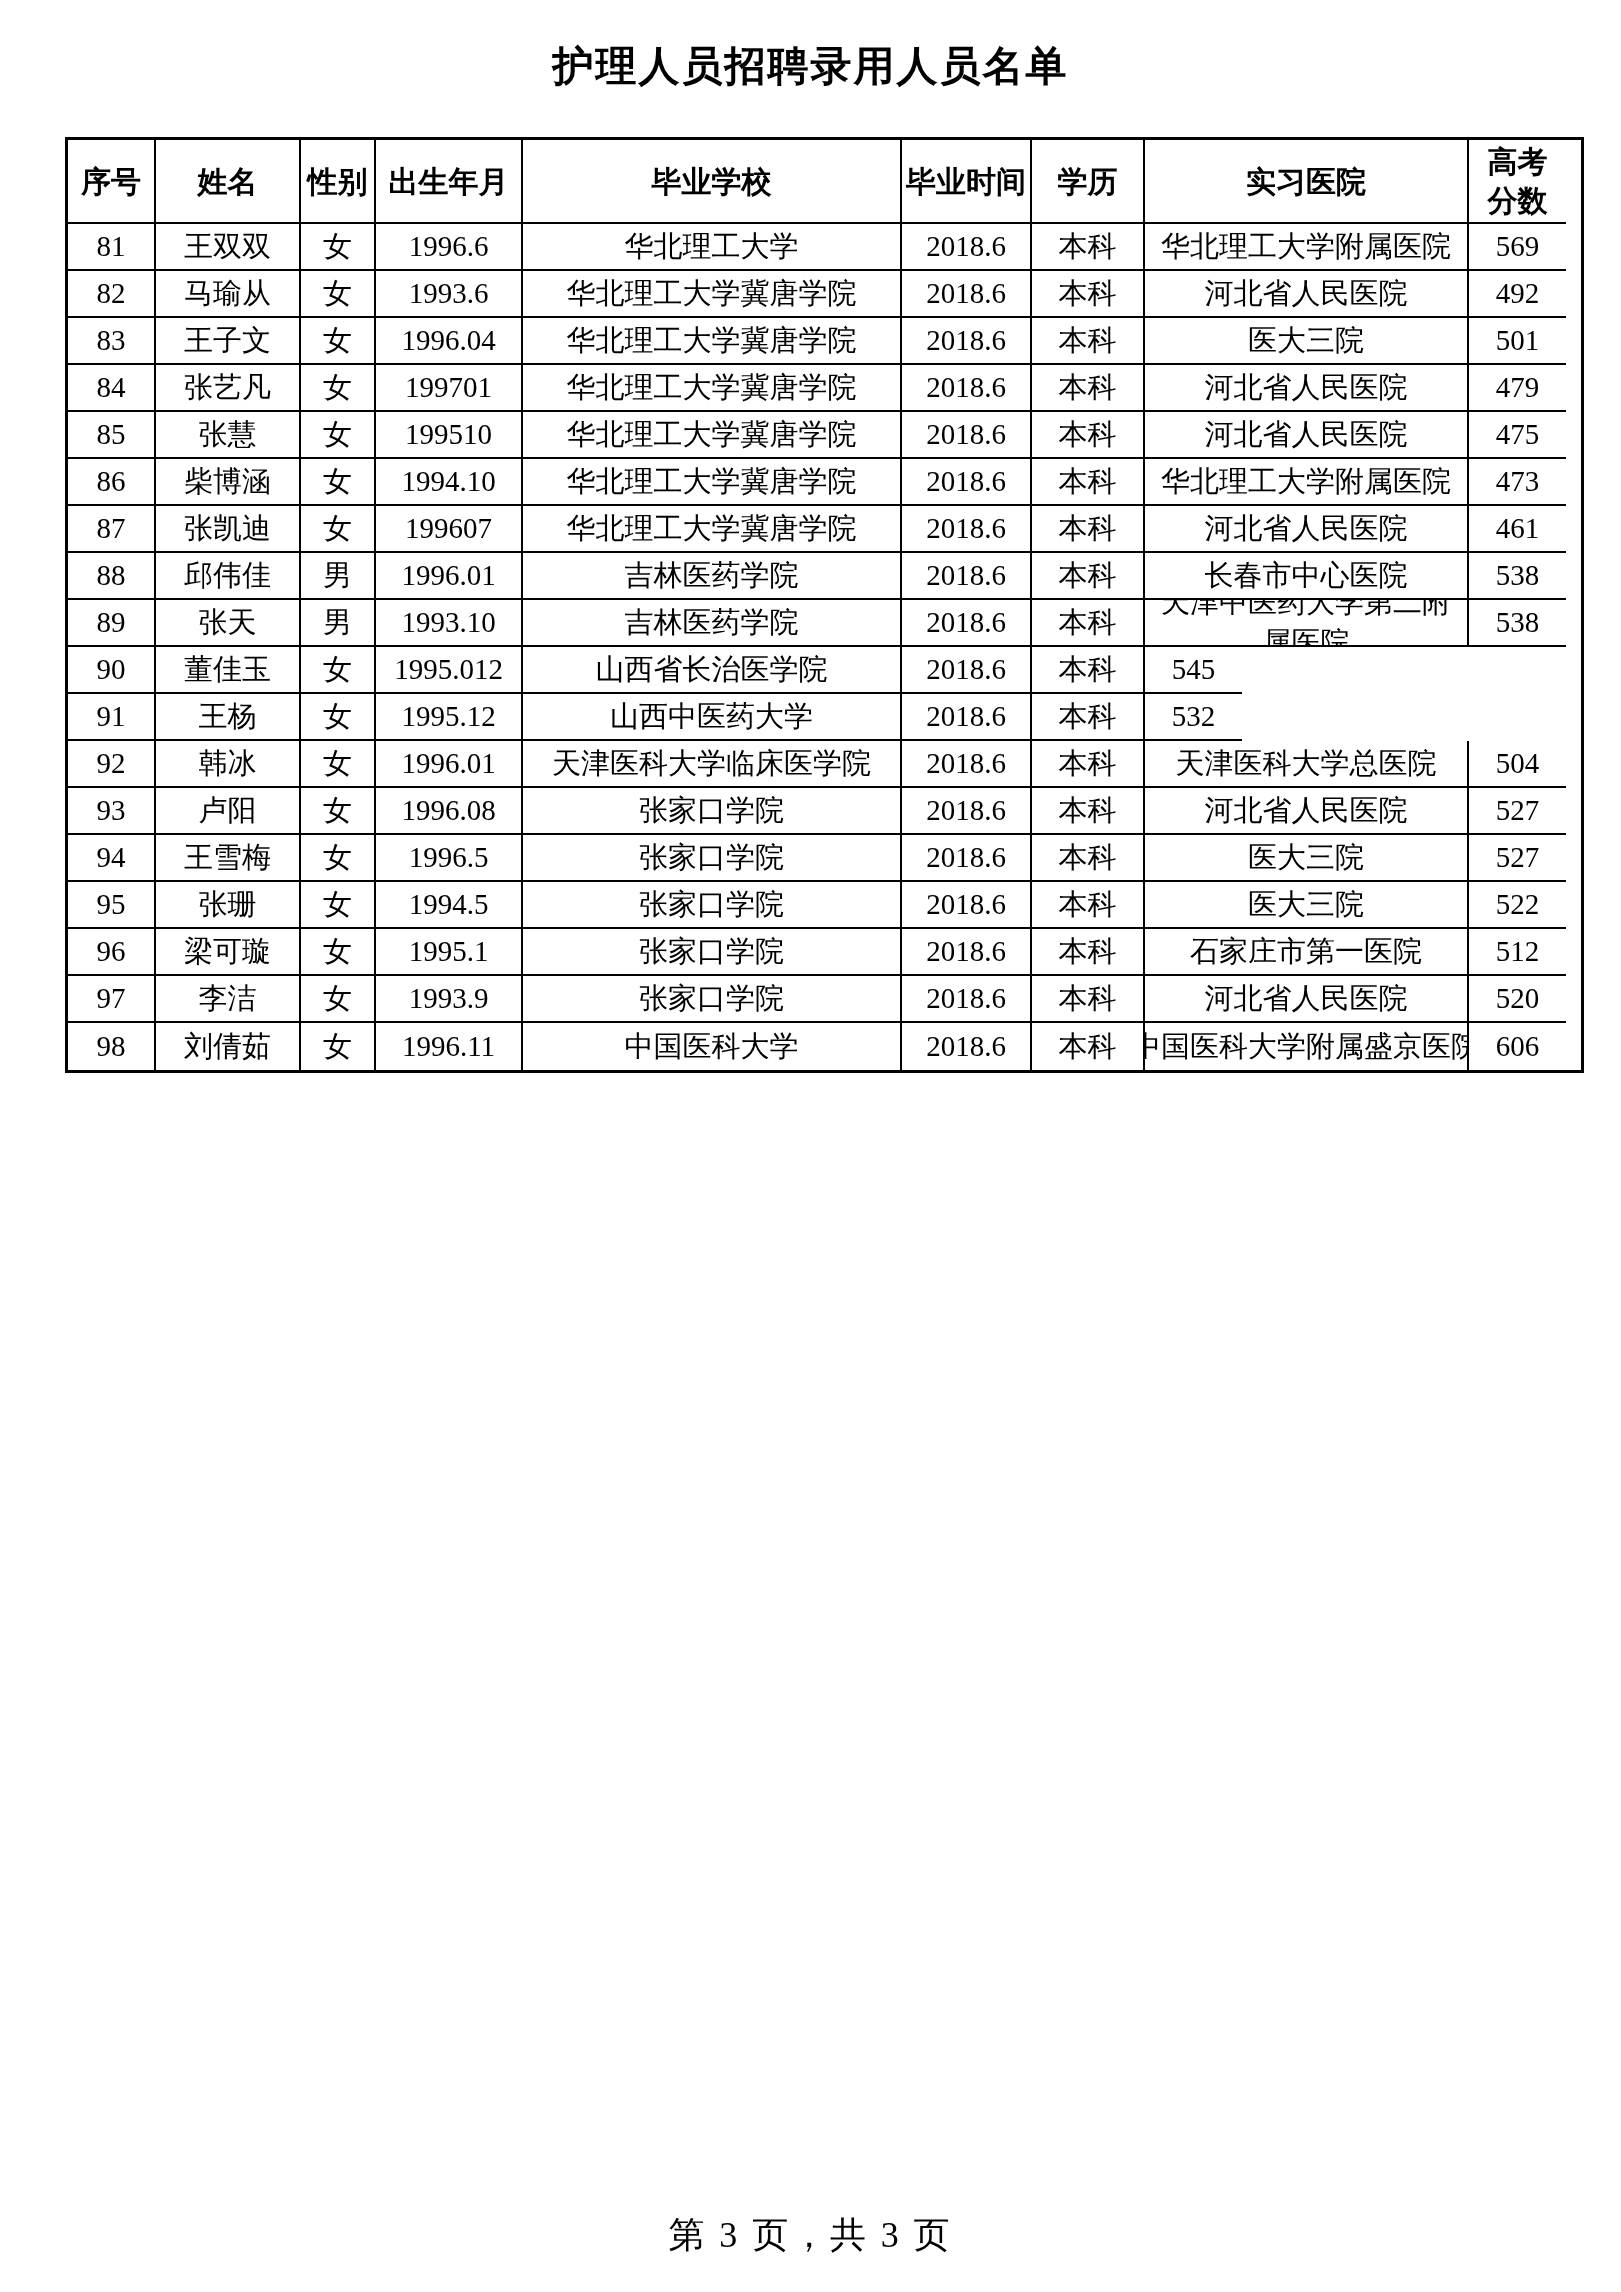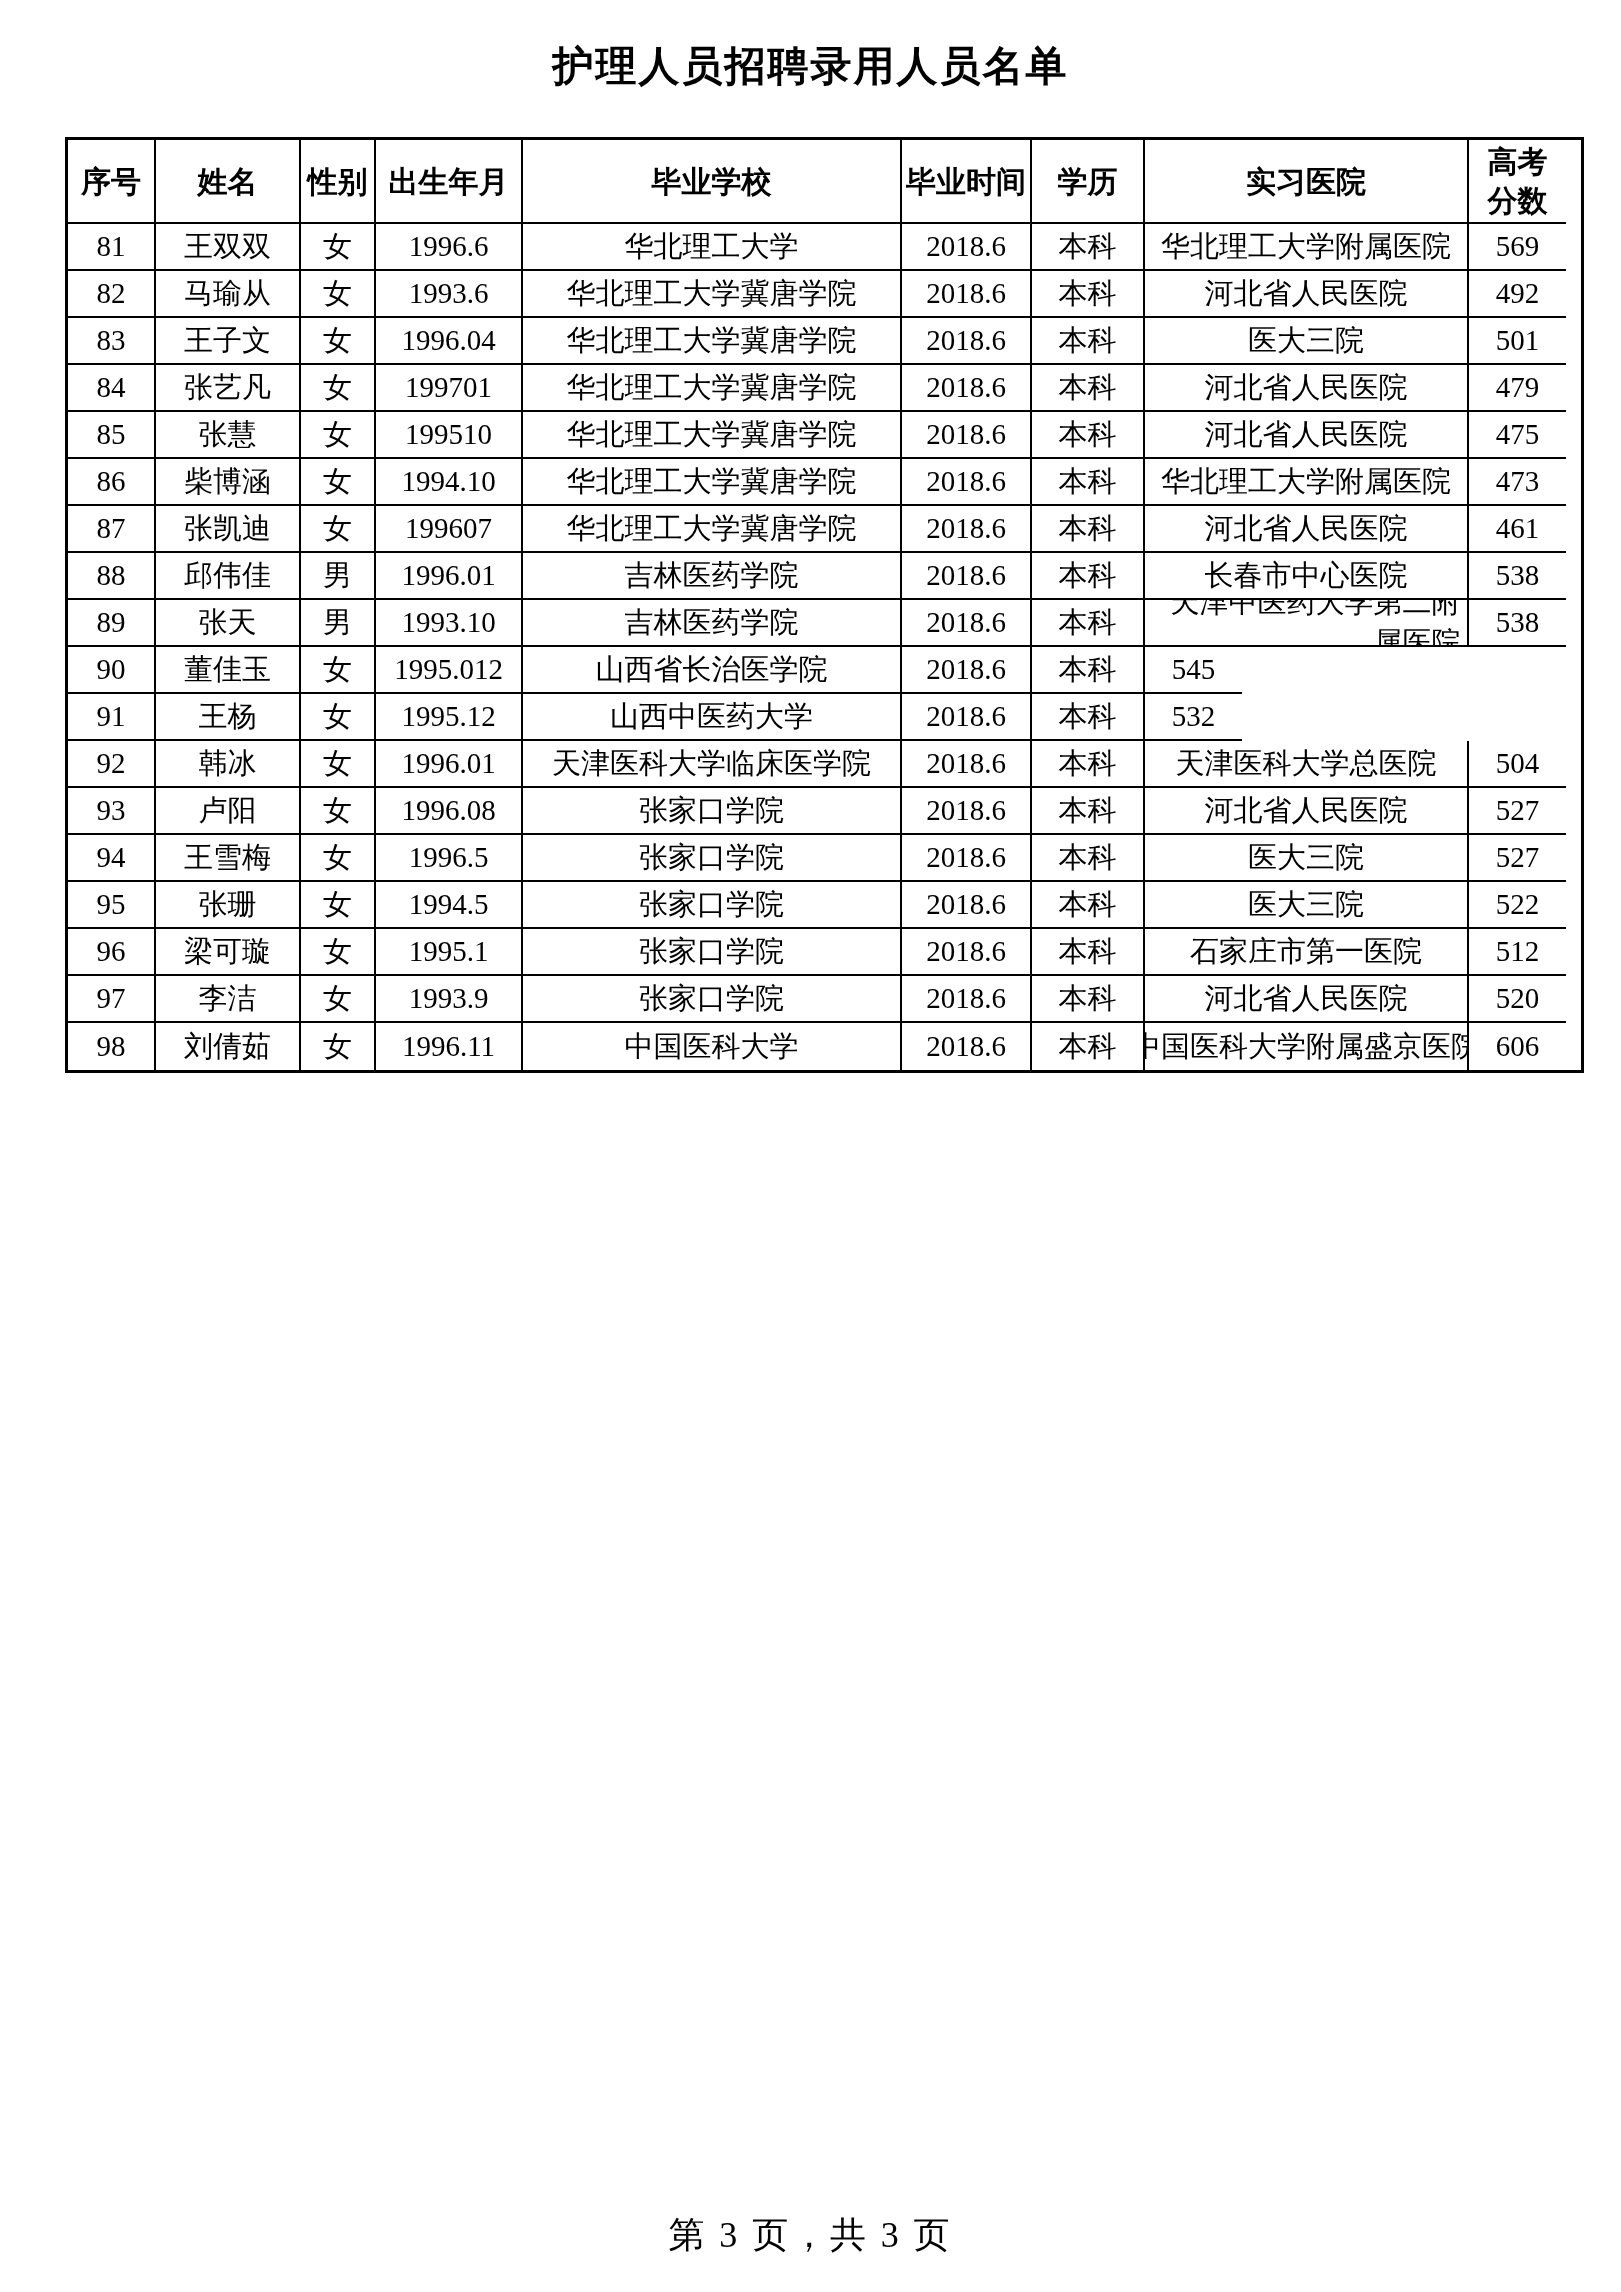--- a/index.html
+++ b/index.html
@@ -47,21 +47,20 @@
     white-space:pre-line;
     line-height:1.3;
   }
   .c0{width:88px} .c1{width:145px} .c2{width:75px} .c3{width:147px}
   .c4{width:379px} .c5{width:130px} .c6{width:113px} .c7{width:324px}
   .c8{width:97px}
   .hosp-inner {
     display:block;
     max-width:309px;
     line-height:1.36;
-    text-align:right;
   }
   .overflow-clip {
     white-space:nowrap;
     max-width:none;
   }
   .footer {
     position:absolute; top:2211px; left:0; width:100%;
     text-align:center;
     font-size:36px;
     letter-spacing:2.9px;

